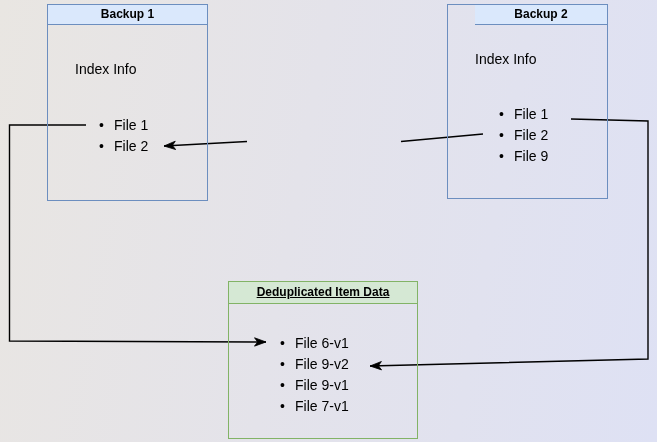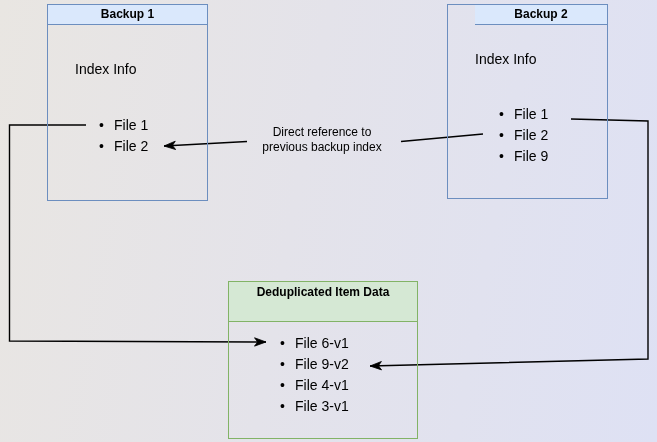--- a/index.html
+++ b/index.html
@@ -33,23 +33,24 @@
     text-align: center;
     font-weight: bold;
     font-size: 12px;
   }
   .node.blue .hdr {
     height: 20px; line-height: 19px;
     background: #dae8fc;
     border-bottom: 1px solid #6c8ebf;
   }
   .node.green .hdr {
-    height: 40px; line-height: 21px;
+    height: 22px; line-height: 21px;
     background: #d5e8d4;
     border-bottom: 1px solid #82b366;
+    text-decoration: underline;
   }
   .sub {
     position: absolute;
     font-size: 14px;
     line-height: 16px;
     white-space: nowrap;
   }
   .list { position: absolute; font-size: 14px; }
   .li   { display: flex; line-height: 21px; white-space: nowrap; }
   .dot  { width: 15px; text-align: center; flex: none; }
@@ -121,27 +122,23 @@
       <div class="li">
         <span class="dot">•</span>
         <span>File 6-v1</span>
       </div>
       <div class="li">
         <span class="dot">•</span>
         <span>File 9-v2</span>
       </div>
       <div class="li">
         <span class="dot">•</span>
-        <span>File 4-v1</span>
+        <span>File 9-v1</span>
       </div>
       <div class="li">
         <span class="dot">•</span>
-        <span>File 3-v1</span>
+        <span>File 7-v1</span>
       </div>
     </div>
   </div>
 
-  <div id="edge-label">
-    <div>Direct reference to</div>
-    <div>previous backup index</div>
-  </div>
 
 </div>
 
 </body></html>

